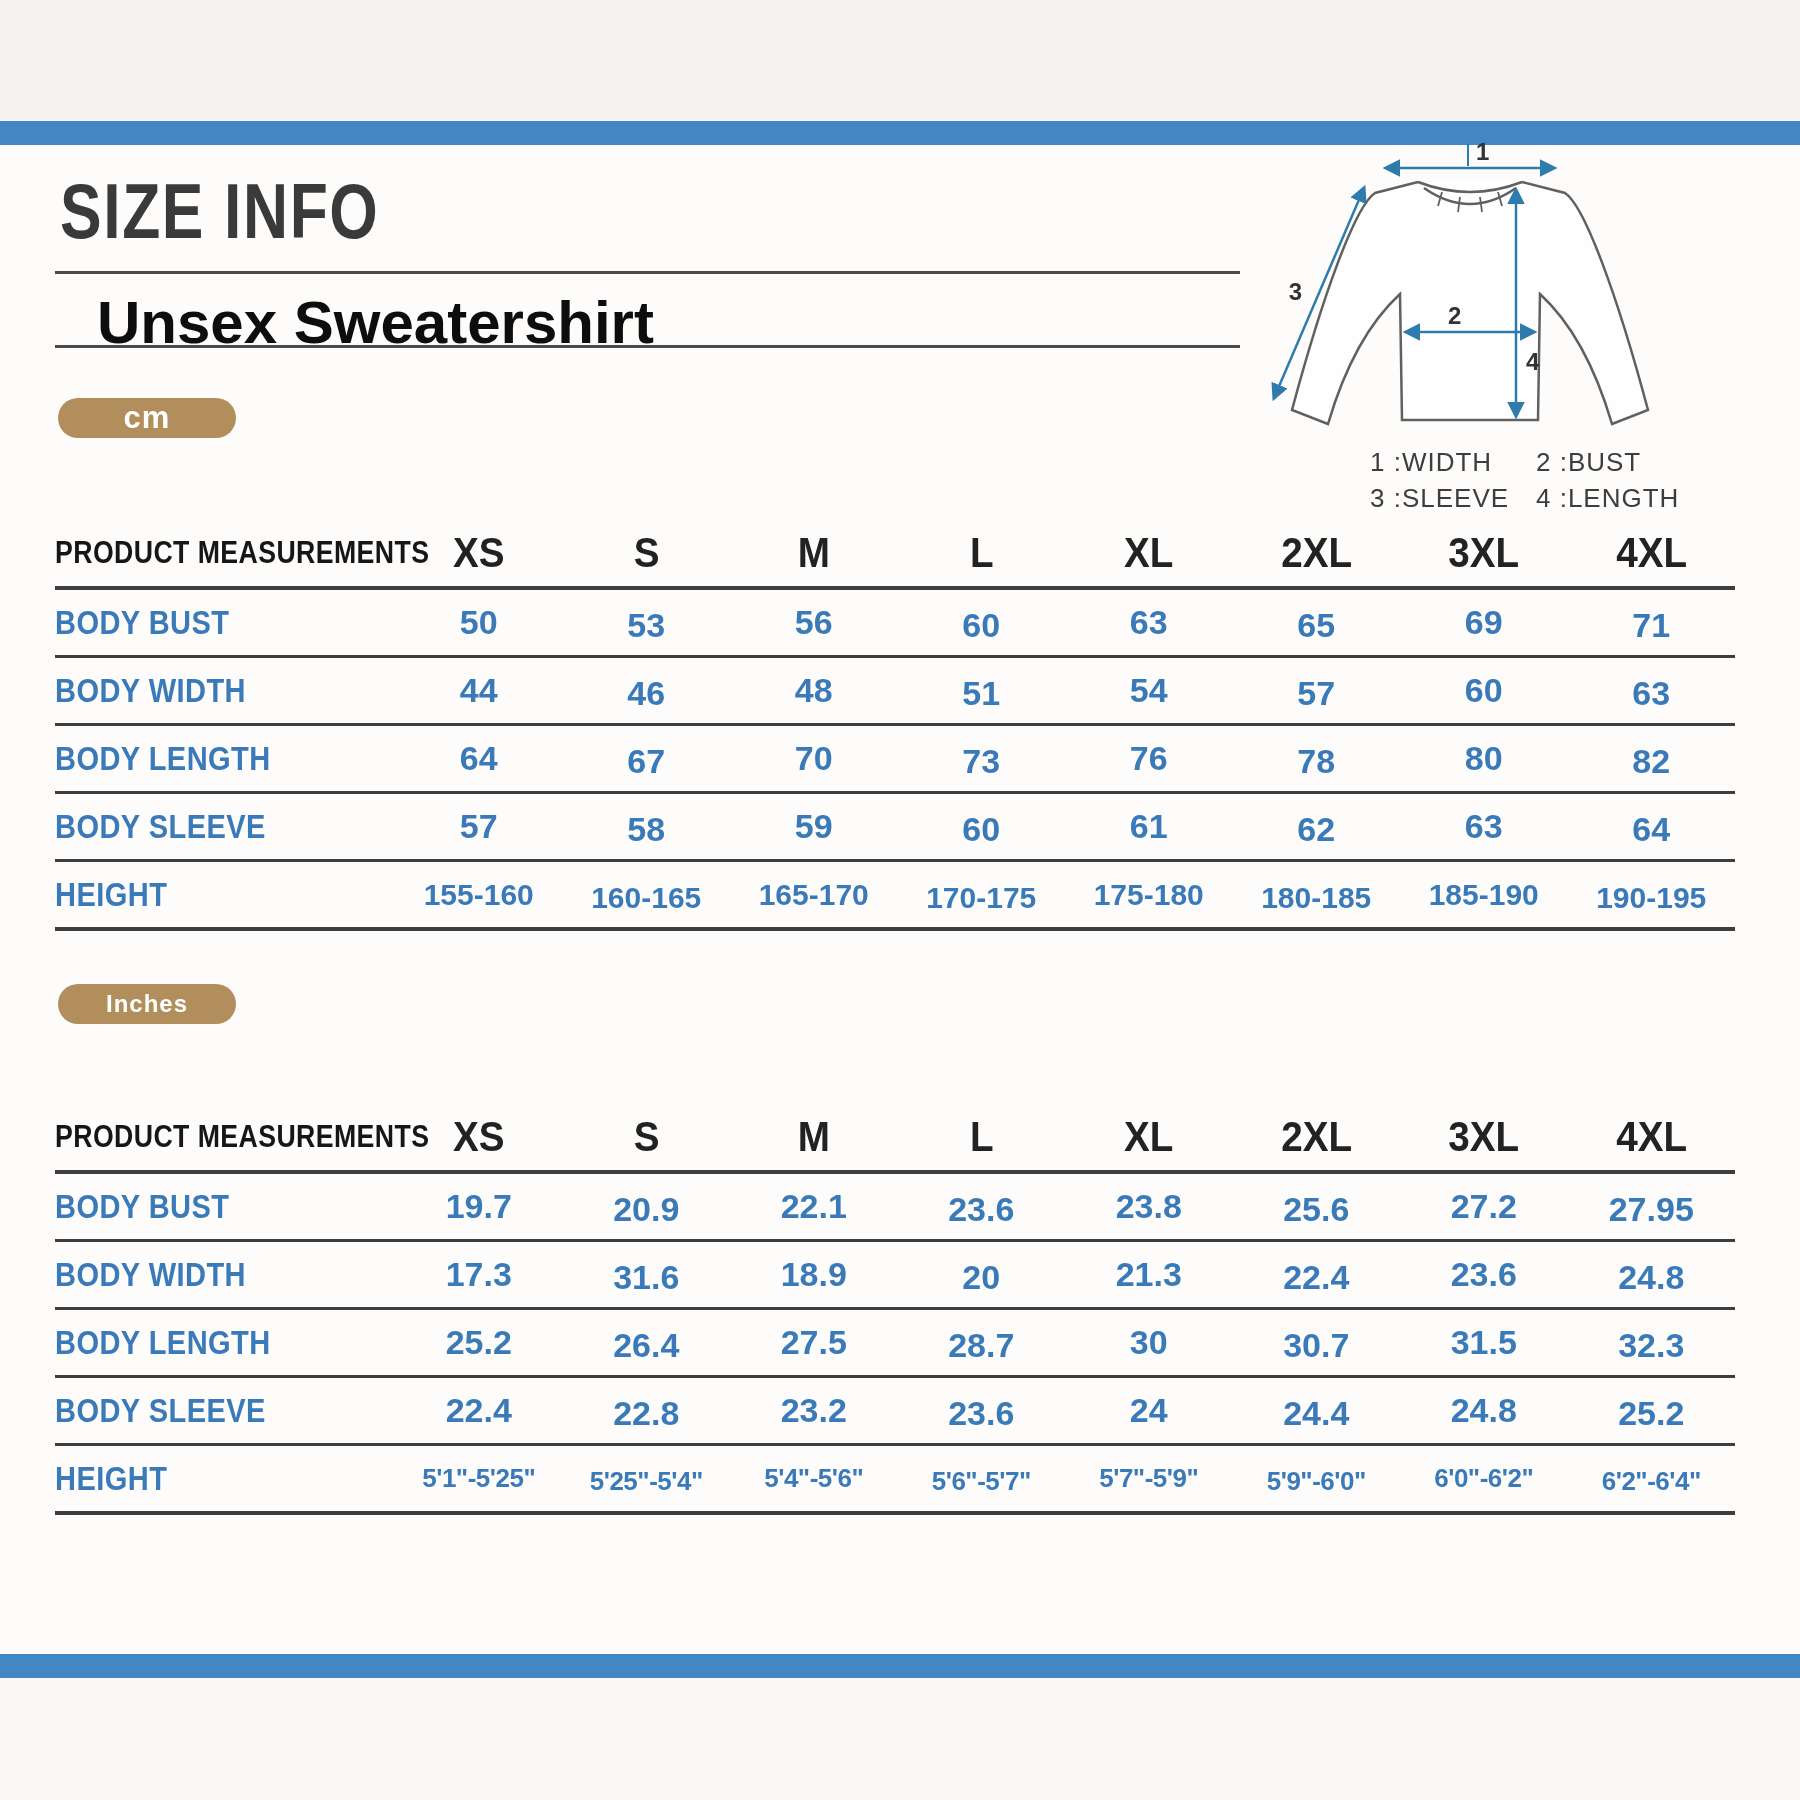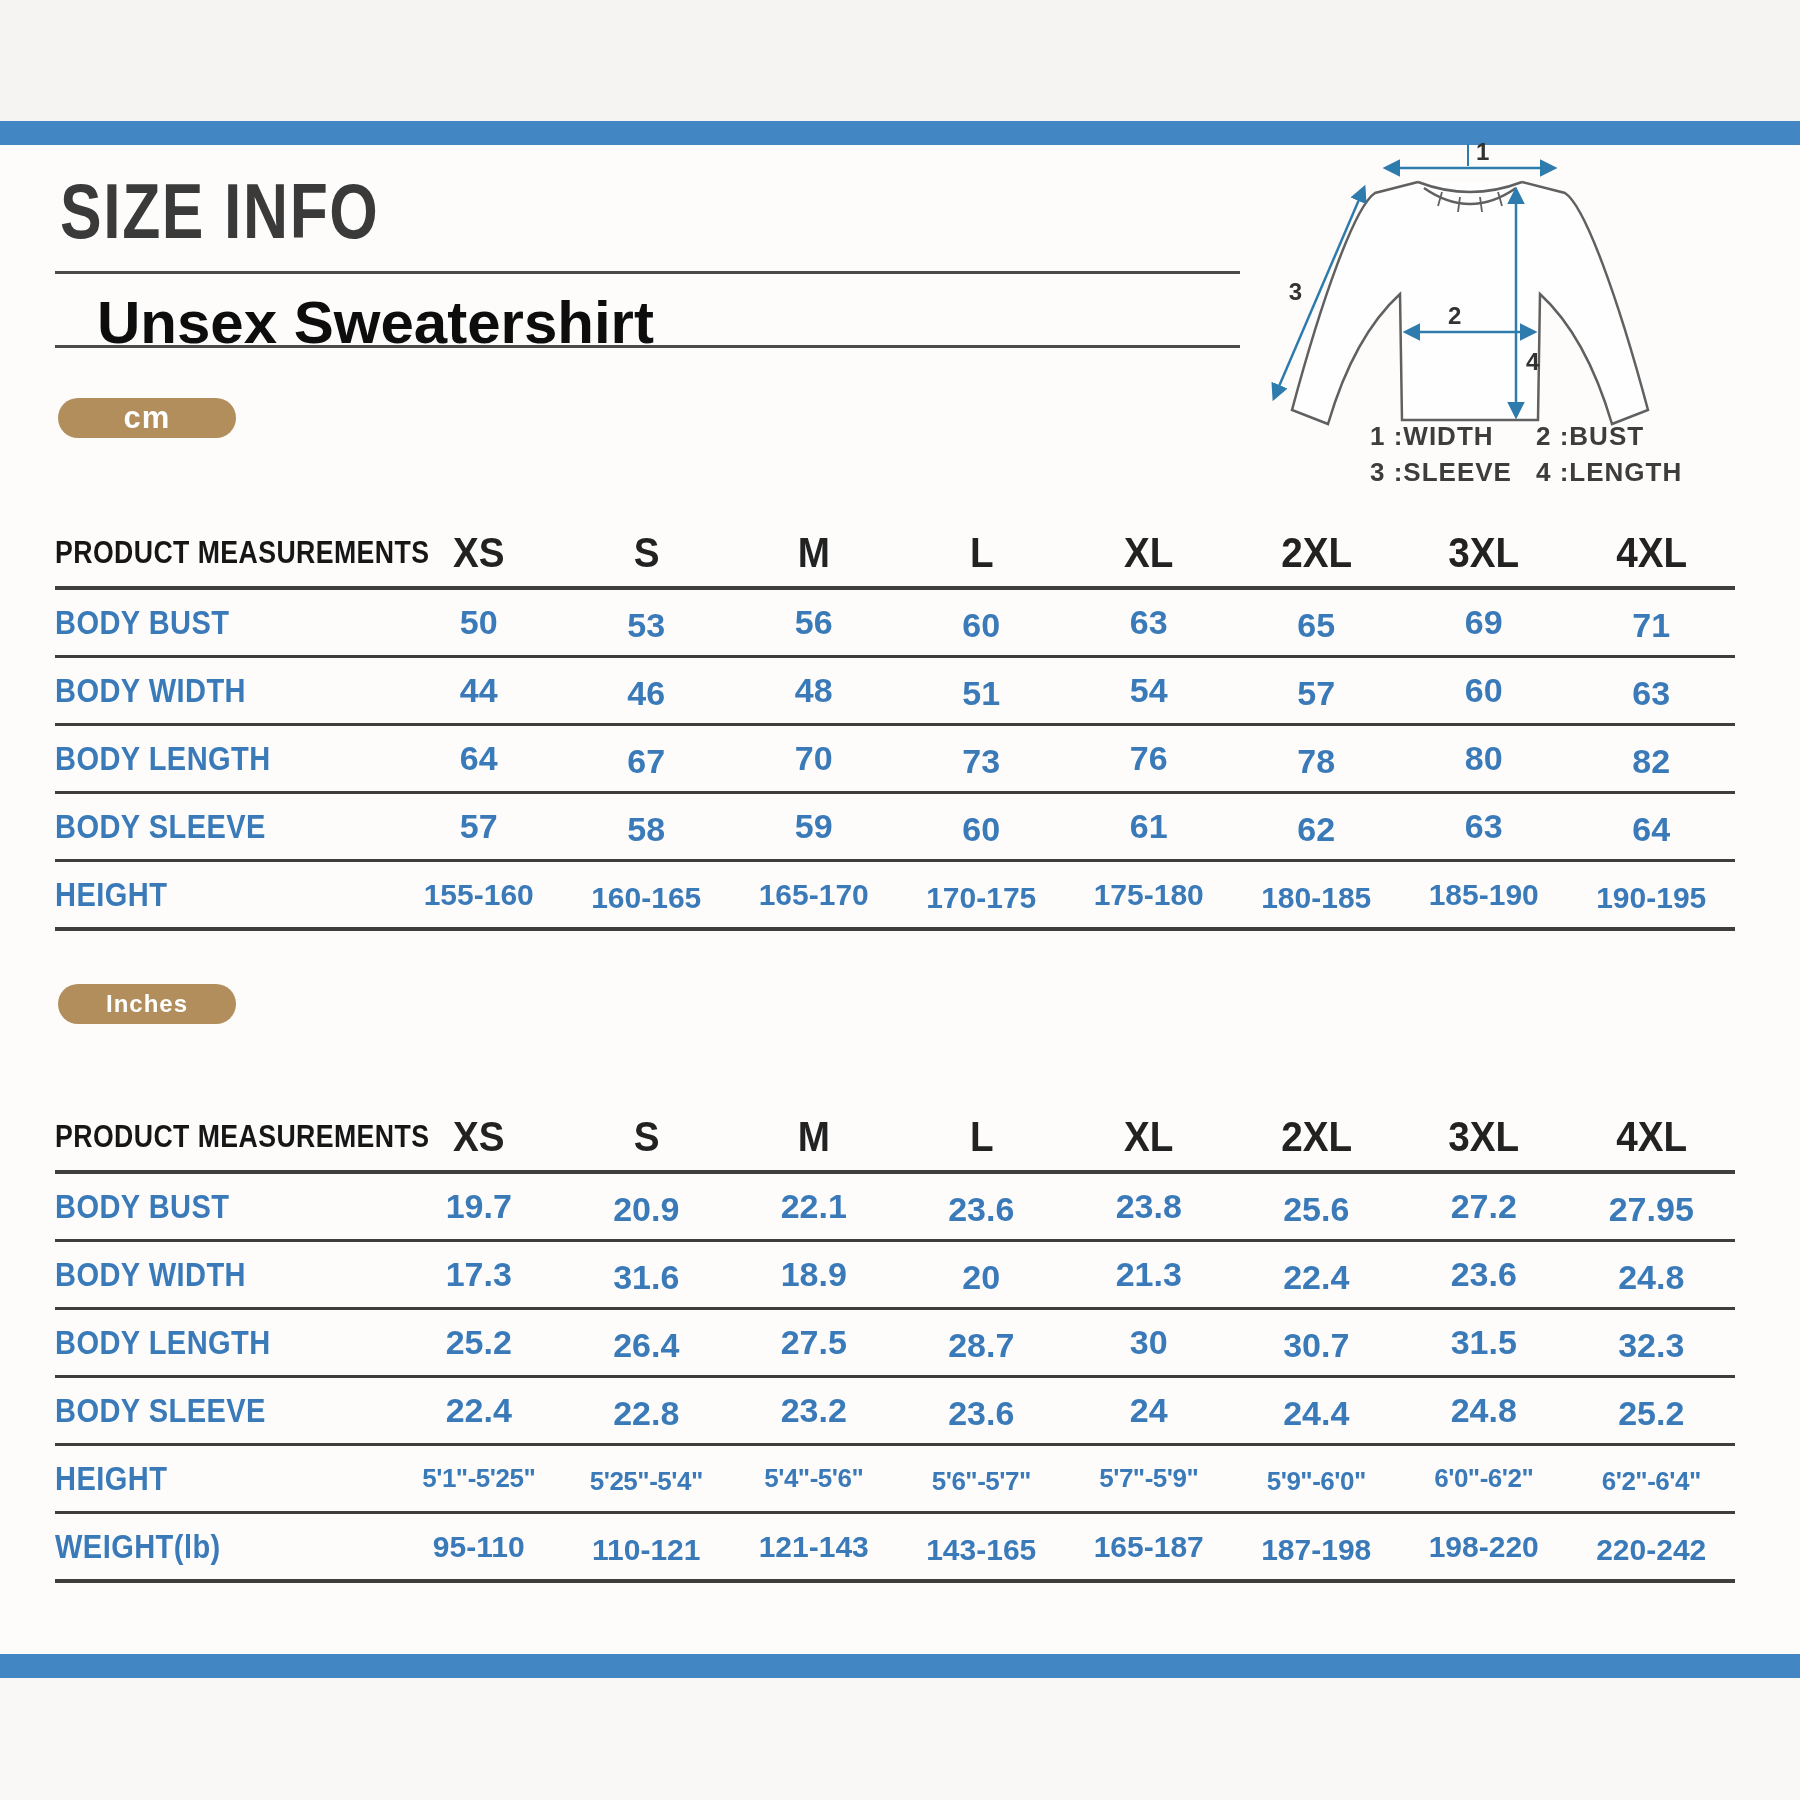--- a/index.html
+++ b/index.html
@@ -23,23 +23,23 @@
   .rule { position:absolute; left:55px; width:1185px; height:3px; background:#4b4b4b; }
   .rule-1 { top:271px; }
   .rule-2 { top:345px; }
   .subtitle {
     position:absolute; left:85px; top:276px; margin:12px;
     font-size:60px; font-weight:bold; color:#0d0d0d; white-space:nowrap;
   }
 
   .shirt { position:absolute; left:1170px; top:140px; width:600px; height:300px; }
   .legend {
-    position:absolute; left:1370px; top:421px;
+    position:absolute; left:1370px; top:447px;
     display:grid; grid-template-columns:150px auto; column-gap:16px; row-gap:5px;
-    font-size:26px; font-weight:bold; color:#3d3d3d; letter-spacing:1px; white-space:nowrap;
+    font-size:26px; font-weight:normal; color:#3d3d3d; letter-spacing:1px; white-space:nowrap;
   }
 
   .badge {
     position:absolute; left:58px; width:178px; height:40px;
     background:#b28e5c; border-radius:23px; color:#ffffff; font-weight:bold;
     display:flex; align-items:center; justify-content:center; letter-spacing:1px;
   }
   .badge-cm { top:398px; font-size:31px; }
   .badge-inches { top:984px; font-size:24px; }
 
@@ -265,25 +265,14 @@
       <div class="r-label">HEIGHT</div>
       <div class="cell">5'1"-5'25"</div>
       <div class="cell">5'25"-5'4"</div>
       <div class="cell">5'4"-5'6"</div>
       <div class="cell">5'6"-5'7"</div>
       <div class="cell">5'7"-5'9"</div>
       <div class="cell">5'9"-6'0"</div>
       <div class="cell">6'0"-6'2"</div>
       <div class="cell">6'2"-6'4"</div>
     </div>
-    <div class="t-row range">
-      <div class="r-label">WEIGHT(lb)</div>
-      <div class="cell">95-110</div>
-      <div class="cell">110-121</div>
-      <div class="cell">121-143</div>
-      <div class="cell">143-165</div>
-      <div class="cell">165-187</div>
-      <div class="cell">187-198</div>
-      <div class="cell">198-220</div>
-      <div class="cell">220-242</div>
-    </div>
   </div>
 </div>
 
 </body></html>

